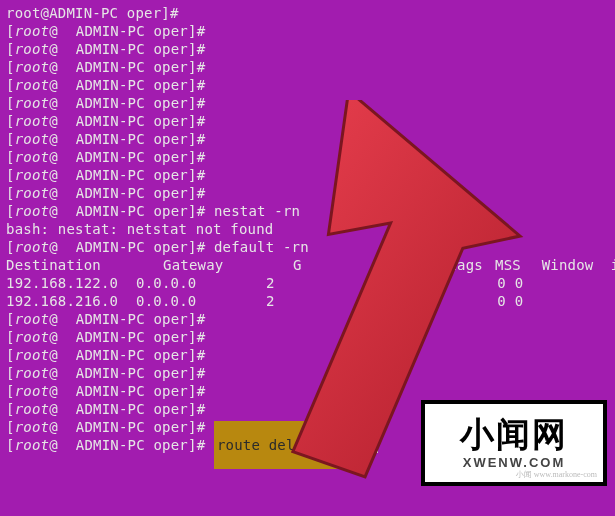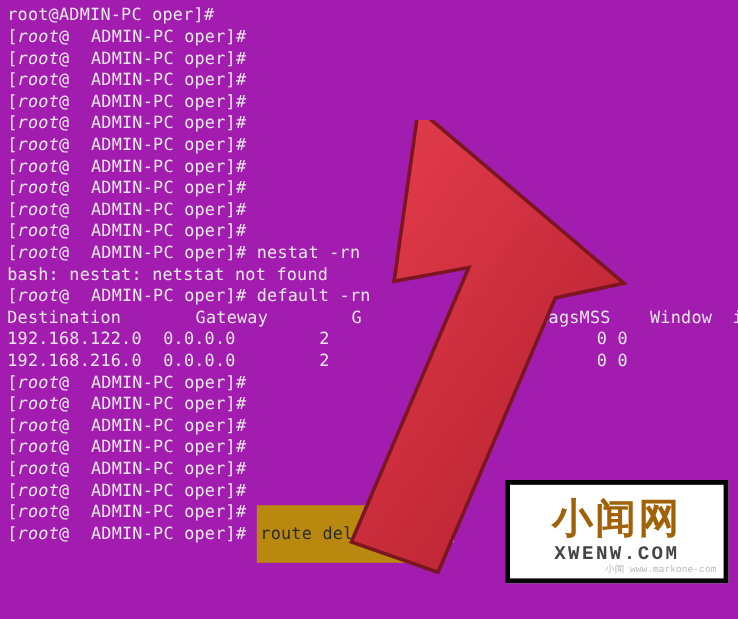--- a/index.html
+++ b/index.html
@@ -11,23 +11,23 @@
   .prompt .host{color:#e6e6e6;padding-left:18px;}
   .prompt .path{color:#e6e6e6;}
   .prompt .hash{color:#e6e6e6;}
   .cmd{color:#e6e6e6;}
   .highlight{background:#b8880f;color:#2b2b2b;padding:16px 3px;}
   .cursor{display:inline-block;width:9px;height:14px;background:#ddd;vertical-align:middle;margin-left:2px;}
   
   .col{display:inline-block;}
   
   .watermark{position:absolute;right:8px;bottom:30px;width:186px;height:86px;background:#fff;border:4px solid #000;box-sizing:border-box;display:flex;flex-direction:column;align-items:center;justify-content:center;}
-  .watermark .big{font-family:"Helvetica Neue",Arial,sans-serif;font-size:34px;font-weight:700;color:#a16207;letter-spacing:2px;line-height:1;}
-  .watermark .small{font-family:Liberation Mono, monospace;font-size:16px;font-weight:700;color:#444;letter-spacing:2px;margin-top:4px;}
-  .watermark .sub{position:absolute;right:6px;bottom:2px;font-size:8px;color:#bbb;font-family:Liberation Mono, monospace;}
+  .watermark .big{font-family:"Helvetica Neue",Arial,sans-serif;font-size:34px;font-weight:700;color:#000000;letter-spacing:2px;line-height:1;}
+  .watermark .small{font-family:Liberation Sans, sans-serif;font-size:13px;font-weight:700;color:#444;letter-spacing:2px;margin-top:4px;}
+  .watermark .sub{position:absolute;right:6px;bottom:2px;font-size:8px;color:#bbb;font-family:Liberation Serif, serif;}
   
   .arrow{position:absolute;left:260px;top:100px;width:280px;height:400px;pointer-events:none;}
 </style>
 </head>
 <body>
 
 <div class="terminal">
 
   <div class="line prompt"><span>root@ADMIN-PC oper]#</span></div>
 
@@ -41,21 +41,21 @@
   <div class="line prompt"><span class="br">[</span><span class="user">root</span><span class="at">@</span><span class="host">ADMIN-PC</span> <span class="path">oper</span><span class="br">]</span><span class="hash">#</span></div>
   <div class="line prompt"><span class="br">[</span><span class="user">root</span><span class="at">@</span><span class="host">ADMIN-PC</span> <span class="path">oper</span><span class="br">]</span><span class="hash">#</span></div>
   <div class="line prompt"><span class="br">[</span><span class="user">root</span><span class="at">@</span><span class="host">ADMIN-PC</span> <span class="path">oper</span><span class="br">]</span><span class="hash">#</span></div>
 
   <div class="line prompt"><span class="br">[</span><span class="user">root</span><span class="at">@</span><span class="host">ADMIN-PC</span> <span class="path">oper</span><span class="br">]</span><span class="hash">#</span> <span class="cmd">nestat -rn</span></div>
   <div class="line">bash: nestat: netstat not found</div>
 
   <div class="line prompt"><span class="br">[</span><span class="user">root</span><span class="at">@</span><span class="host">ADMIN-PC</span> <span class="path">oper</span><span class="br">]</span><span class="hash">#</span> <span class="cmd">default -rn</span></div>
 
 
-  <div class="line"><span class="col" style="width:157px">Destination</span><span class="col" style="width:130px">Gateway</span><span class="col" style="width:40px">G</span><span class="col" style="width:150px;text-align:right">Flags</span><span class="col" style="width:50px;text-align:left">MSS</span> <span class="col">Window</span>  <span class="col">i</span></div>
+  <div class="line"><span class="col" style="width:157px">Destination</span><span class="col" style="width:130px">Gateway</span><span class="col" style="width:40px">G</span><span class="col" style="width:150px;text-align:right">Flags</span><span class="col" style="width:50px;text-align:center">MSS</span> <span class="col">Window</span>  <span class="col">i</span></div>
 
   <div class="line"><span class="col" style="width:130px">192.168.122.0</span><span class="col" style="width:130px">0.0.0.0</span><span class="col" style="width:40px">2</span><span class="col" style="width:150px;text-align:right"></span><span class="col" style="width:50px;text-align:right">0</span> <span class="col">0</span></div>
   <div class="line"><span class="col" style="width:130px">192.168.216.0</span><span class="col" style="width:130px">0.0.0.0</span><span class="col" style="width:40px">2</span><span class="col" style="width:150px;text-align:right"></span><span class="col" style="width:50px;text-align:right">0</span> <span class="col">0</span></div>
 
   <div class="line prompt"><span class="br">[</span><span class="user">root</span><span class="at">@</span><span class="host">ADMIN-PC</span> <span class="path">oper</span><span class="br">]</span><span class="hash">#</span></div>
   <div class="line prompt"><span class="br">[</span><span class="user">root</span><span class="at">@</span><span class="host">ADMIN-PC</span> <span class="path">oper</span><span class="br">]</span><span class="hash">#</span></div>
   <div class="line prompt"><span class="br">[</span><span class="user">root</span><span class="at">@</span><span class="host">ADMIN-PC</span> <span class="path">oper</span><span class="br">]</span><span class="hash">#</span></div>
   <div class="line prompt"><span class="br">[</span><span class="user">root</span><span class="at">@</span><span class="host">ADMIN-PC</span> <span class="path">oper</span><span class="br">]</span><span class="hash">#</span></div>
   <div class="line prompt"><span class="br">[</span><span class="user">root</span><span class="at">@</span><span class="host">ADMIN-PC</span> <span class="path">oper</span><span class="br">]</span><span class="hash">#</span></div>
   <div class="line prompt"><span class="br">[</span><span class="user">root</span><span class="at">@</span><span class="host">ADMIN-PC</span> <span class="path">oper</span><span class="br">]</span><span class="hash">#</span></div>

